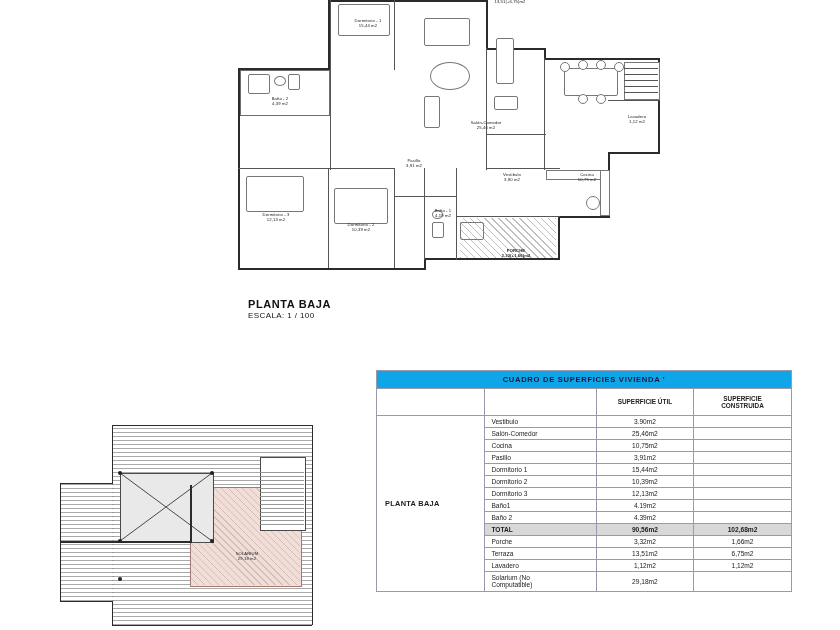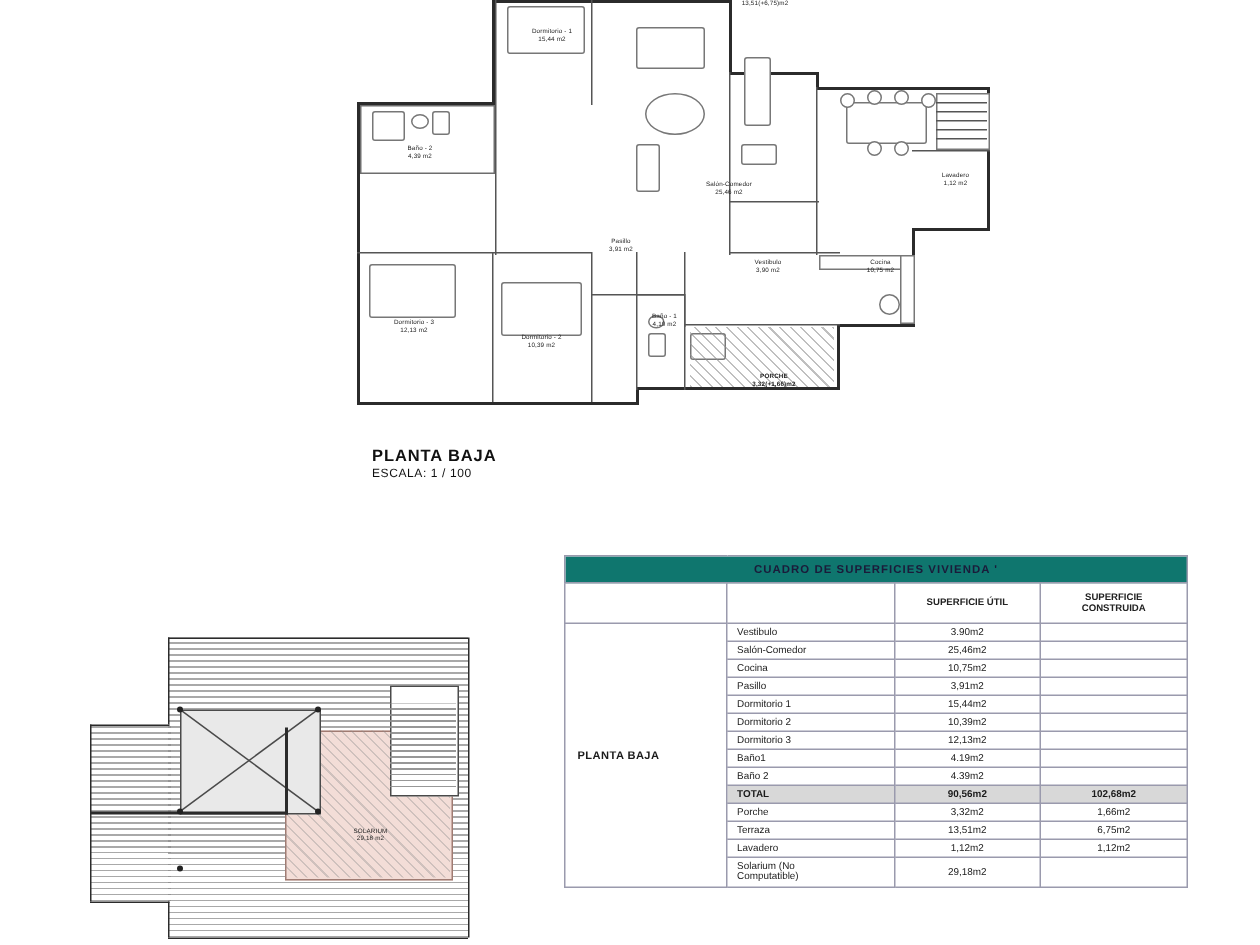--- a/index.html
+++ b/index.html
@@ -100,21 +100,21 @@
     color: #1b1b1b;
     background: #fff;
   }
   #surface-table td, #surface-table th {
     border: 1px solid #9a9aad;
     padding: 2px 4px;
     font-weight: normal;
     vertical-align: middle;
   }
   #surface-table .title-row td {
-    background: #0f766e;
+    background: #0ea5e9;
     text-align: center;
     font-weight: bold;
     font-size: 7.6px;
     letter-spacing: .7px;
     padding: 4px 2px;
     color: #1b1b3a;
   }
   #surface-table .head-row td {
     background: #fff;
     text-align: center;

